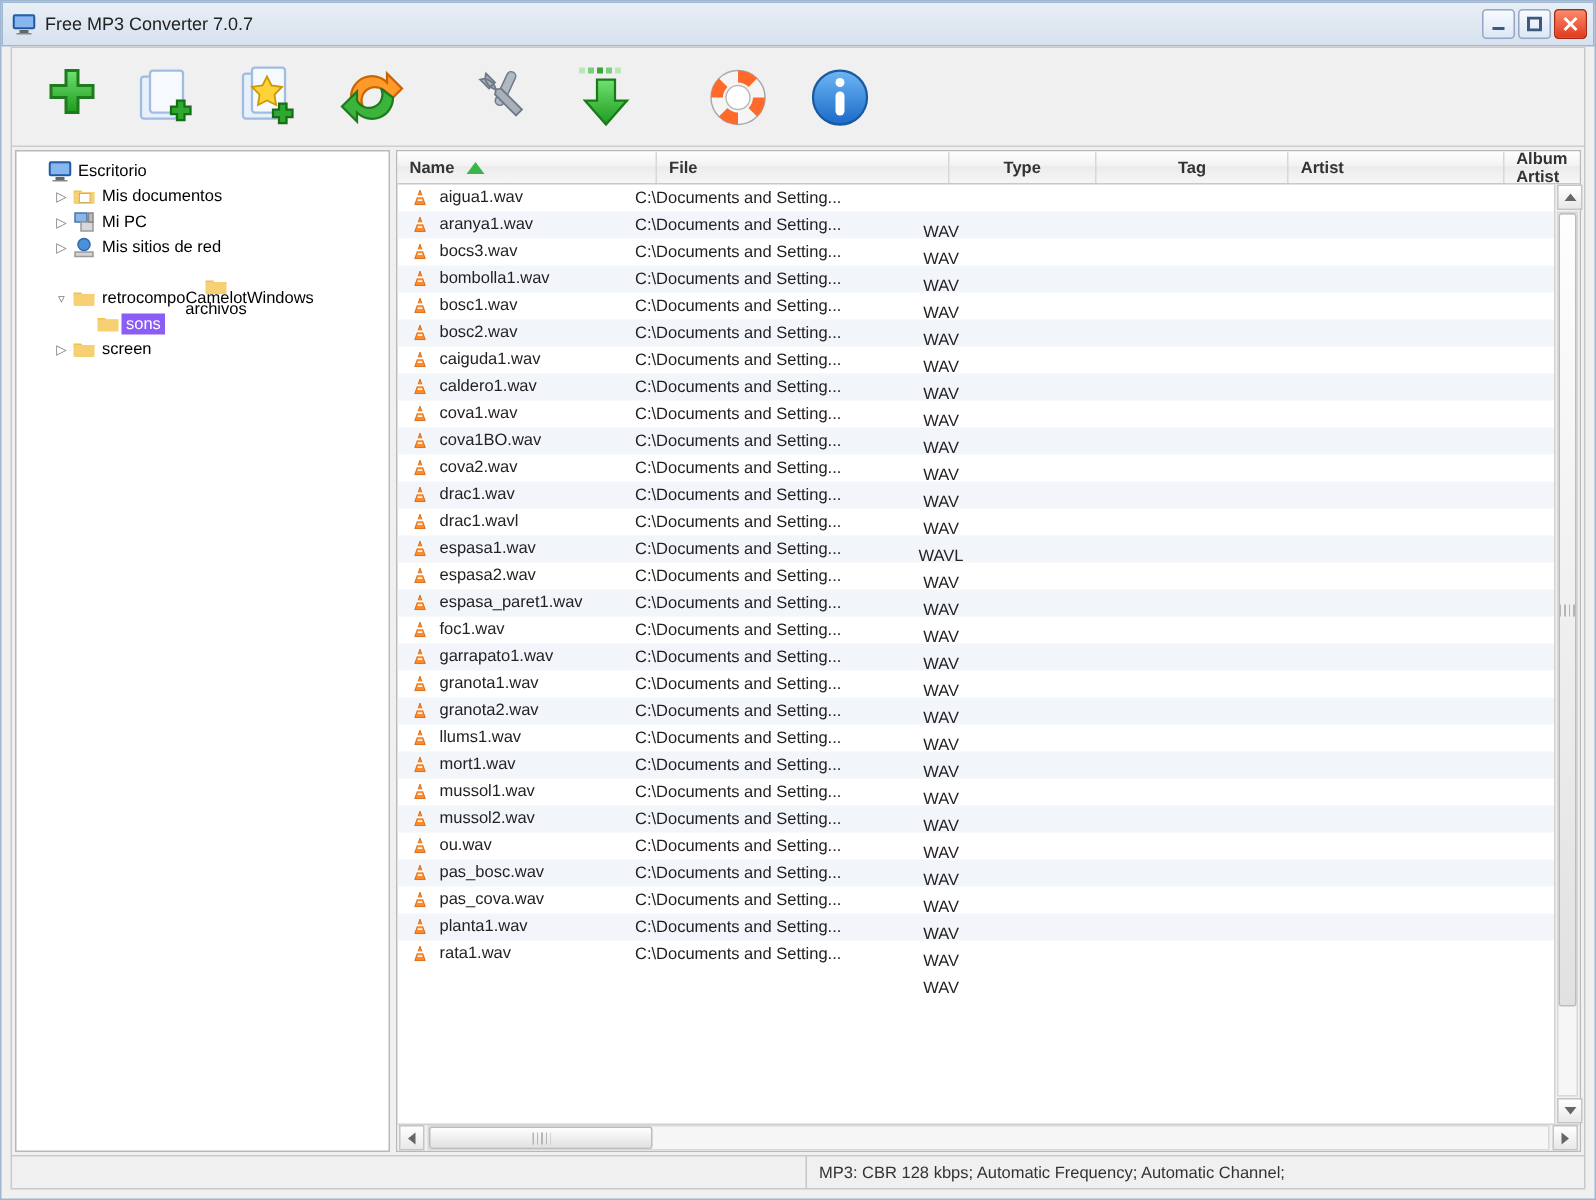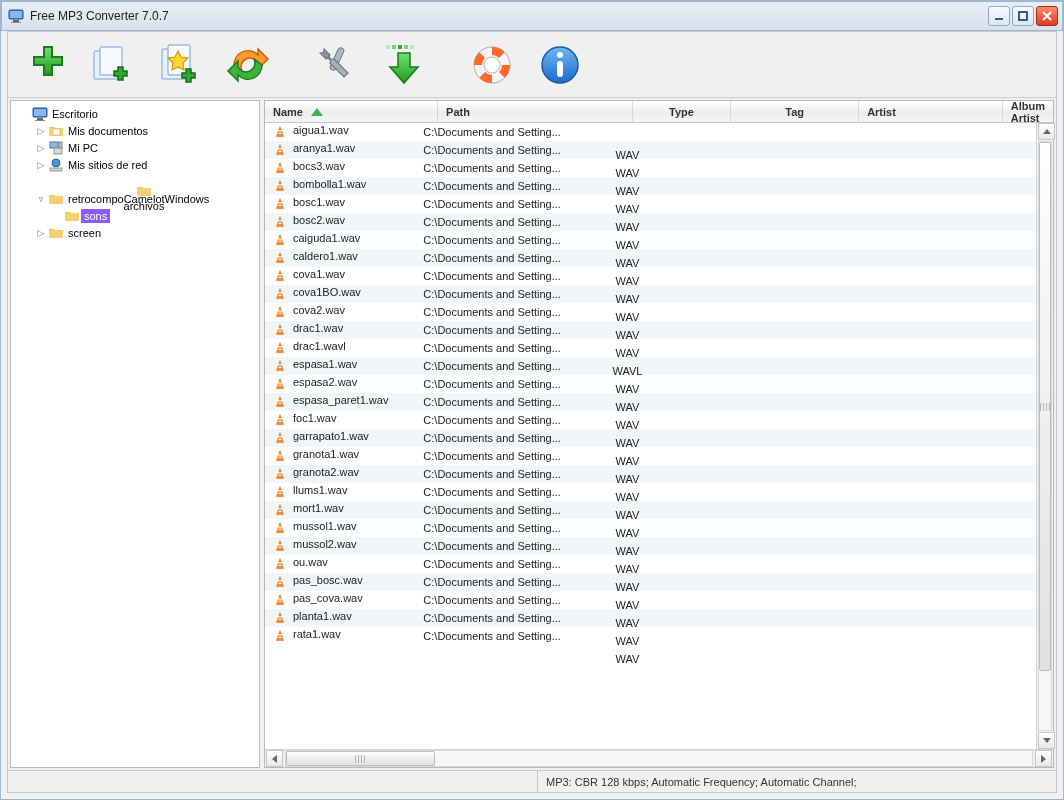--- a/index.html
+++ b/index.html
@@ -344,21 +344,21 @@
           </div>
       </div>
 
       <div class="pane list-pane list-wrap">
         <div class="list-header" id="list-header">
             <div class="col w-name">
               <span>Name</span>
               <span class="sort-arrow"></span>
             </div>
             <div class="col w-path">
-              <span>Path</span>
+              <span>File</span>
             </div>
             <div class="col w-type" style="justify-content: center;">
               <span>Type</span>
             </div>
             <div class="col w-tag" style="justify-content: center;">
               <span>Tag</span>
             </div>
             <div class="col w-artist">
               <span>Artist</span>
             </div>

